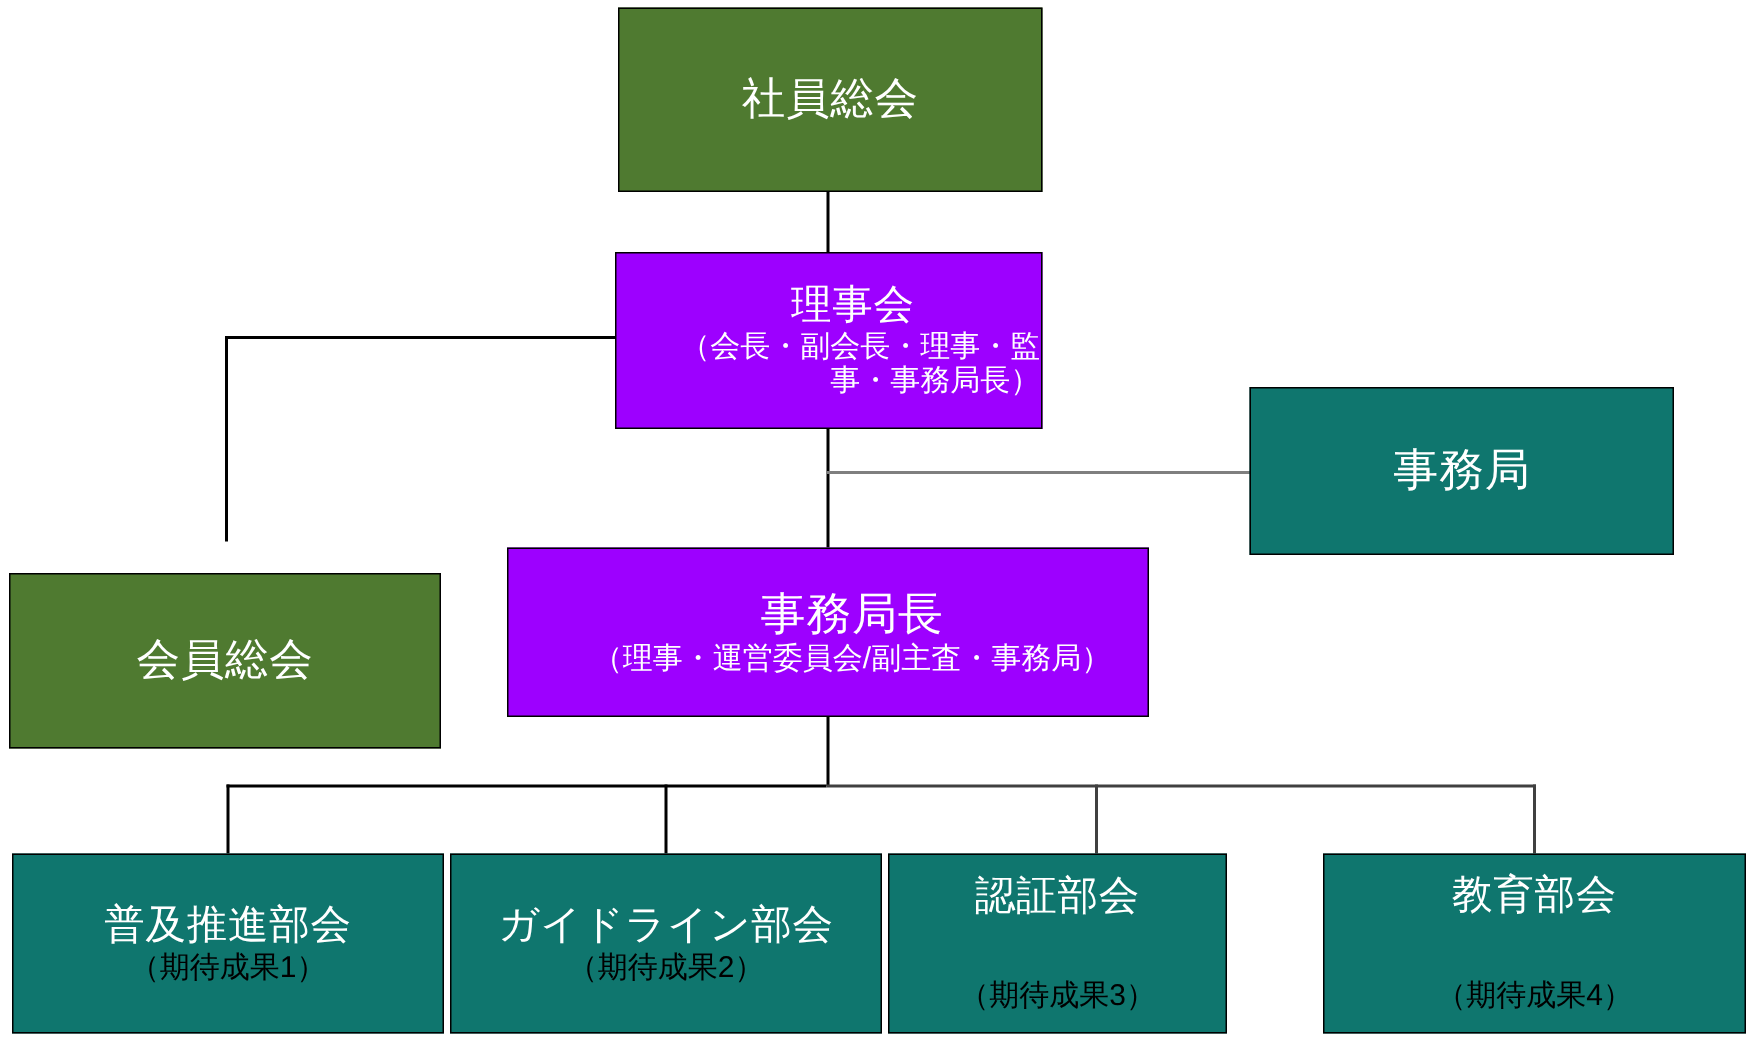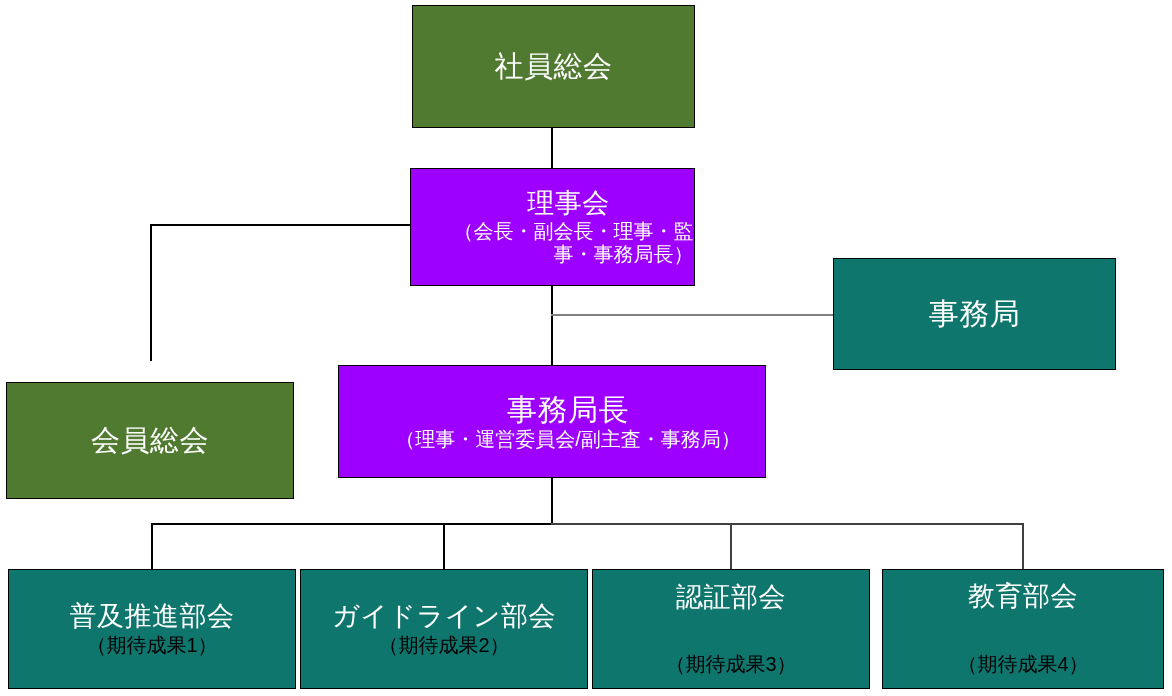--- a/index.html
+++ b/index.html
@@ -58,21 +58,21 @@
 
   
   #n-shain      { left: 412px; top: 5px;   width: 283px; height: 123px; }
   #n-rijikai    { left: 410px; top: 168px; width: 285px; height: 118px; }
   #n-jimukyoku  { left: 833px; top: 258px; width: 283px; height: 112px; }
   #n-kaiin      { left: 6px;   top: 361px; width: 288px; height: 117px; margin-top: 21px; }
   #n-unei       { left: 338px; top: 365px; width: 428px; height: 113px; }
 
   #n-fukyu      { left: 8px;   top: 569px; width: 288px; height: 120px; }
   #n-guideline  { left: 300px; top: 569px; width: 288px; height: 120px; }
-  #n-ninsho     { left: 592px; top: 569px; width: 278px; height: 120px; gap: 38px; }
+  #n-ninsho     { left: 592px; top: 569px; width: 226px; height: 120px; gap: 38px; }
   #n-kyoiku     { left: 882px; top: 569px; width: 282px; height: 120px; gap: 39px; }
 
   
   #n-rijikai .title { font-size: 27px; }
   #n-rijikai .sub   { font-size: 20px; line-height: 1.15; white-space: normal; width: 250px; }
   #n-unei .title    { font-size: 30px; }
   #n-unei .sub      { font-size: 20px; }
   #n-jimukyoku .title { font-size: 30px; }
   .node.bottom .title { font-size: 27px; }
   .node.bottom .sub   { font-size: 20px; }

